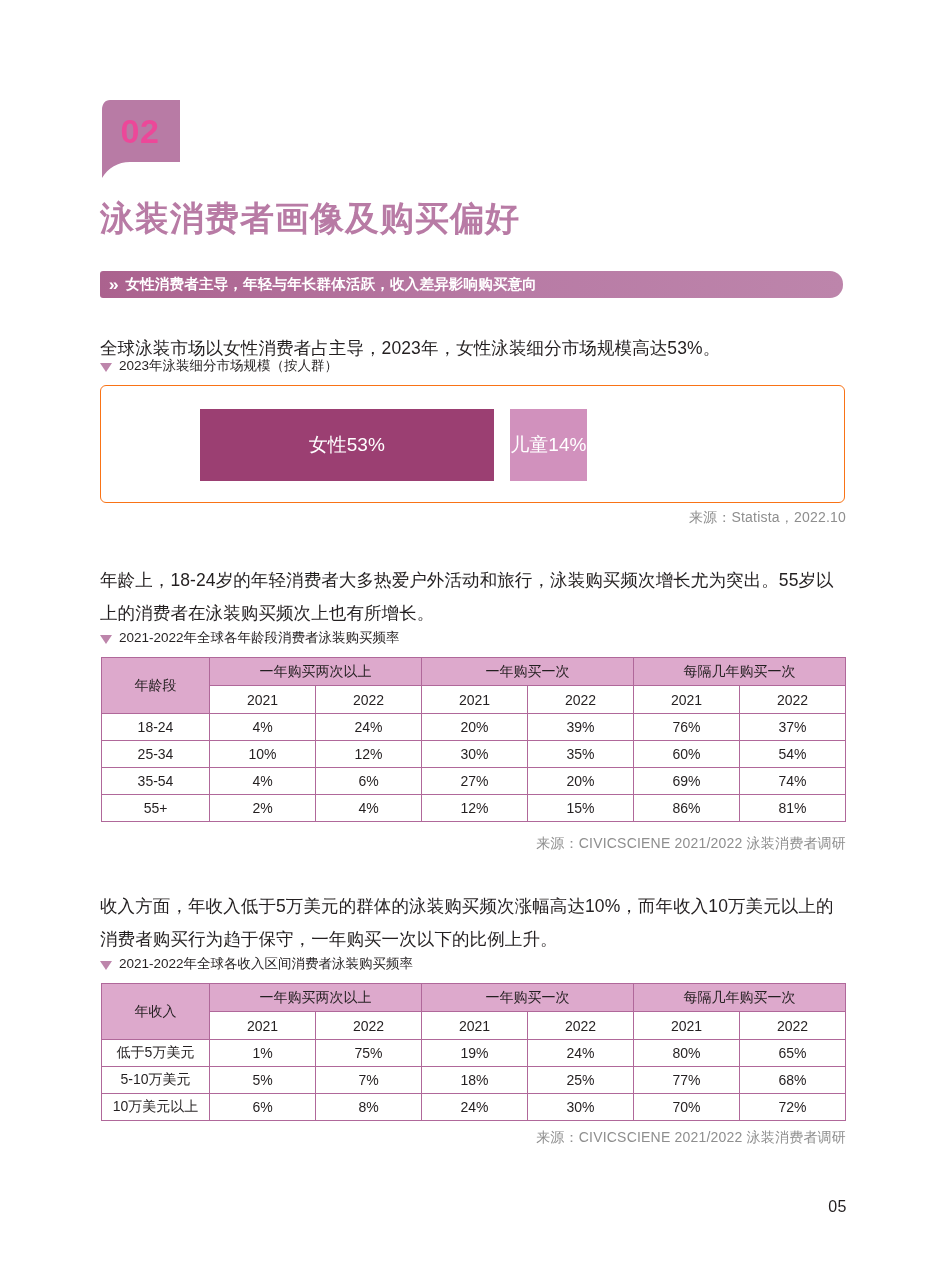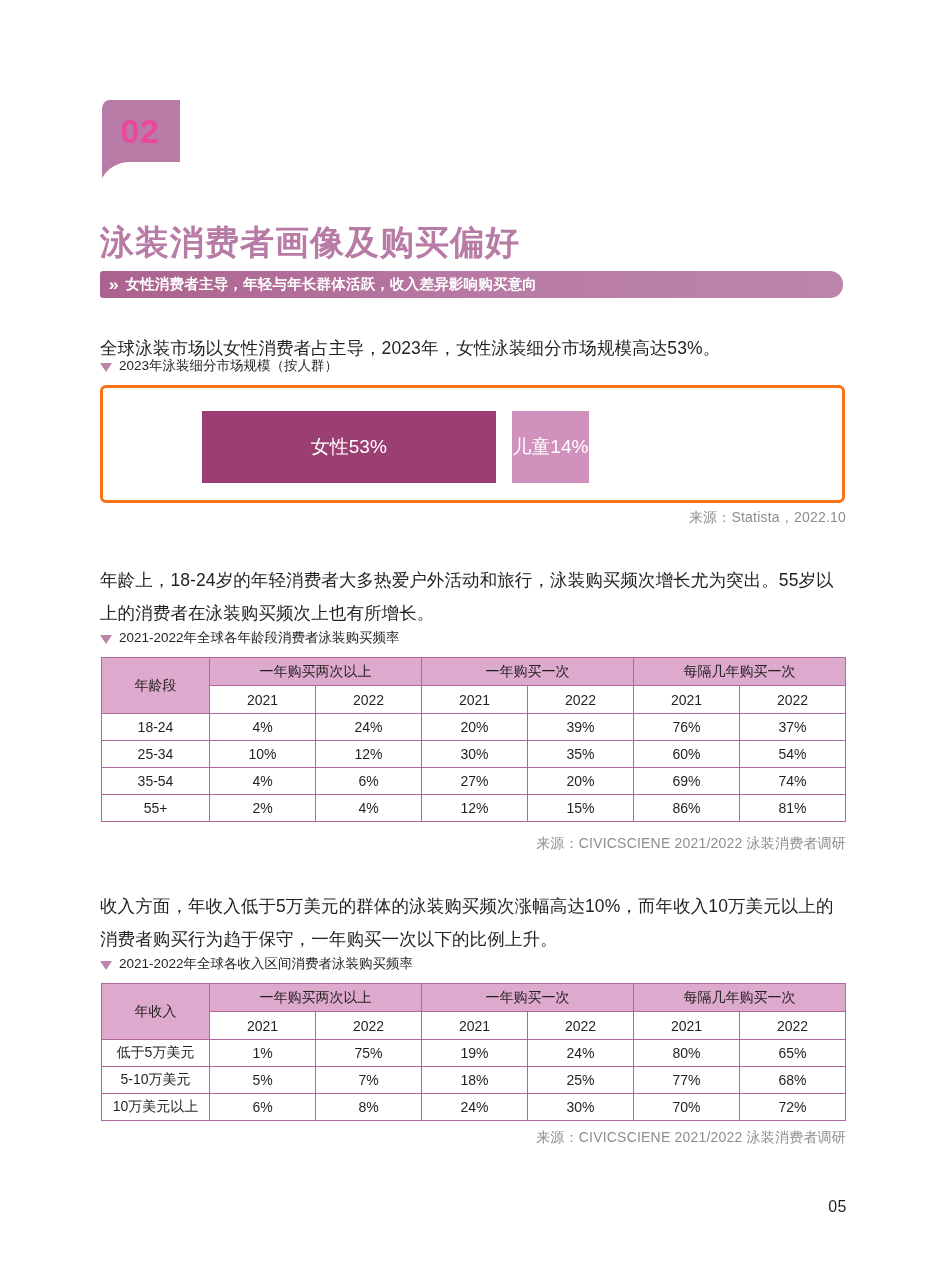--- a/index.html
+++ b/index.html
@@ -50,21 +50,20 @@
   
   .main-title {
     position: absolute;
     left: 100px;
     top: 196px;
     font-size: 34px;
     font-weight: bold;
     color: #b87ba5;
     letter-spacing: 1px;
     white-space: nowrap;
-    margin-top: 24px;
   }
 
   
   .subtitle-bar {
     position: absolute;
     left: 100px;
     top: 271px;
     width: 743px;
     height: 27px;
     border-radius: 3px 13px 13px 3px;
@@ -128,21 +127,21 @@
   .cap-2 { top: 629px; }
   .cap-3 { top: 955px; }
 
   
   .bar-card {
     position: absolute;
     left: 100px;
     top: 385px;
     width: 745px;
     height: 118px;
-    border: 3px solid #f97316;
+    border: 1px solid #f97316;
     border-radius: 6px;
     background: #ffffff;
     box-sizing: border-box;
   }
   .bar-track {
     position: absolute;
     left: 99px;
     top: 23px;
     height: 72px;
     width: 554px;

